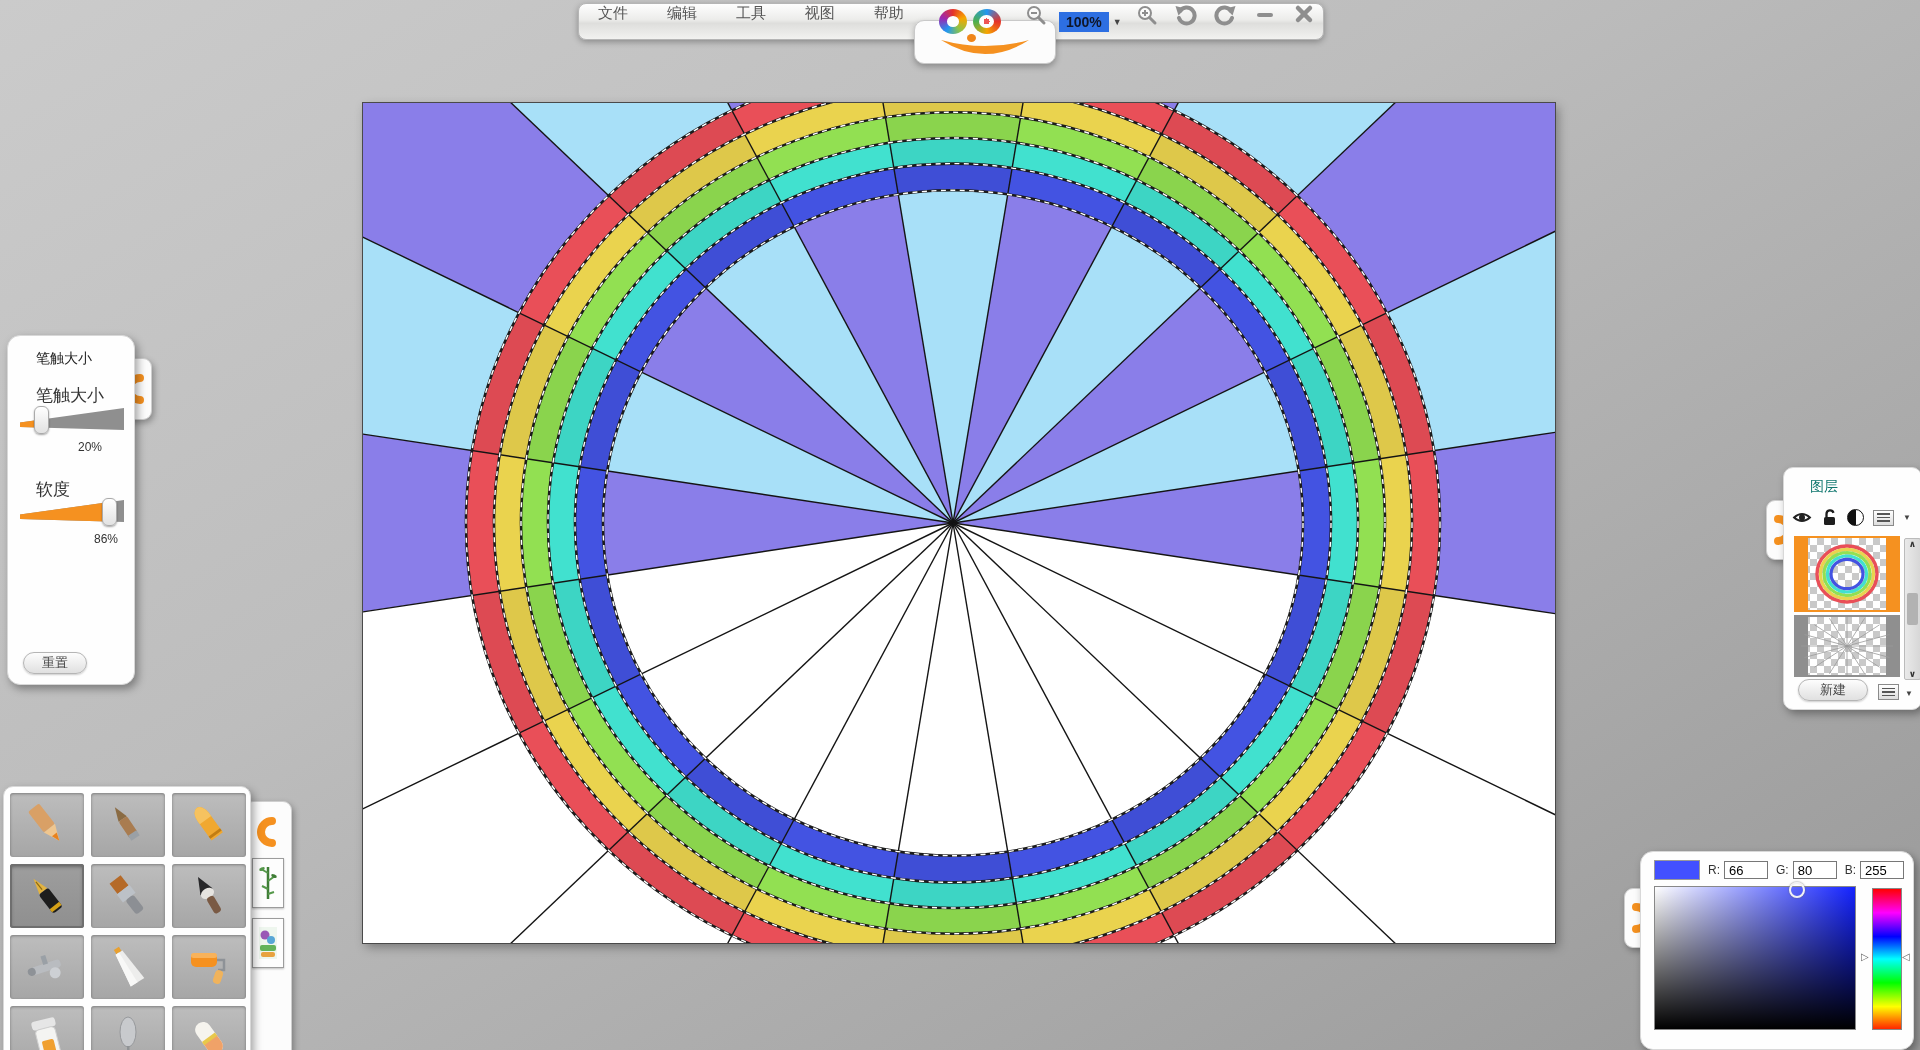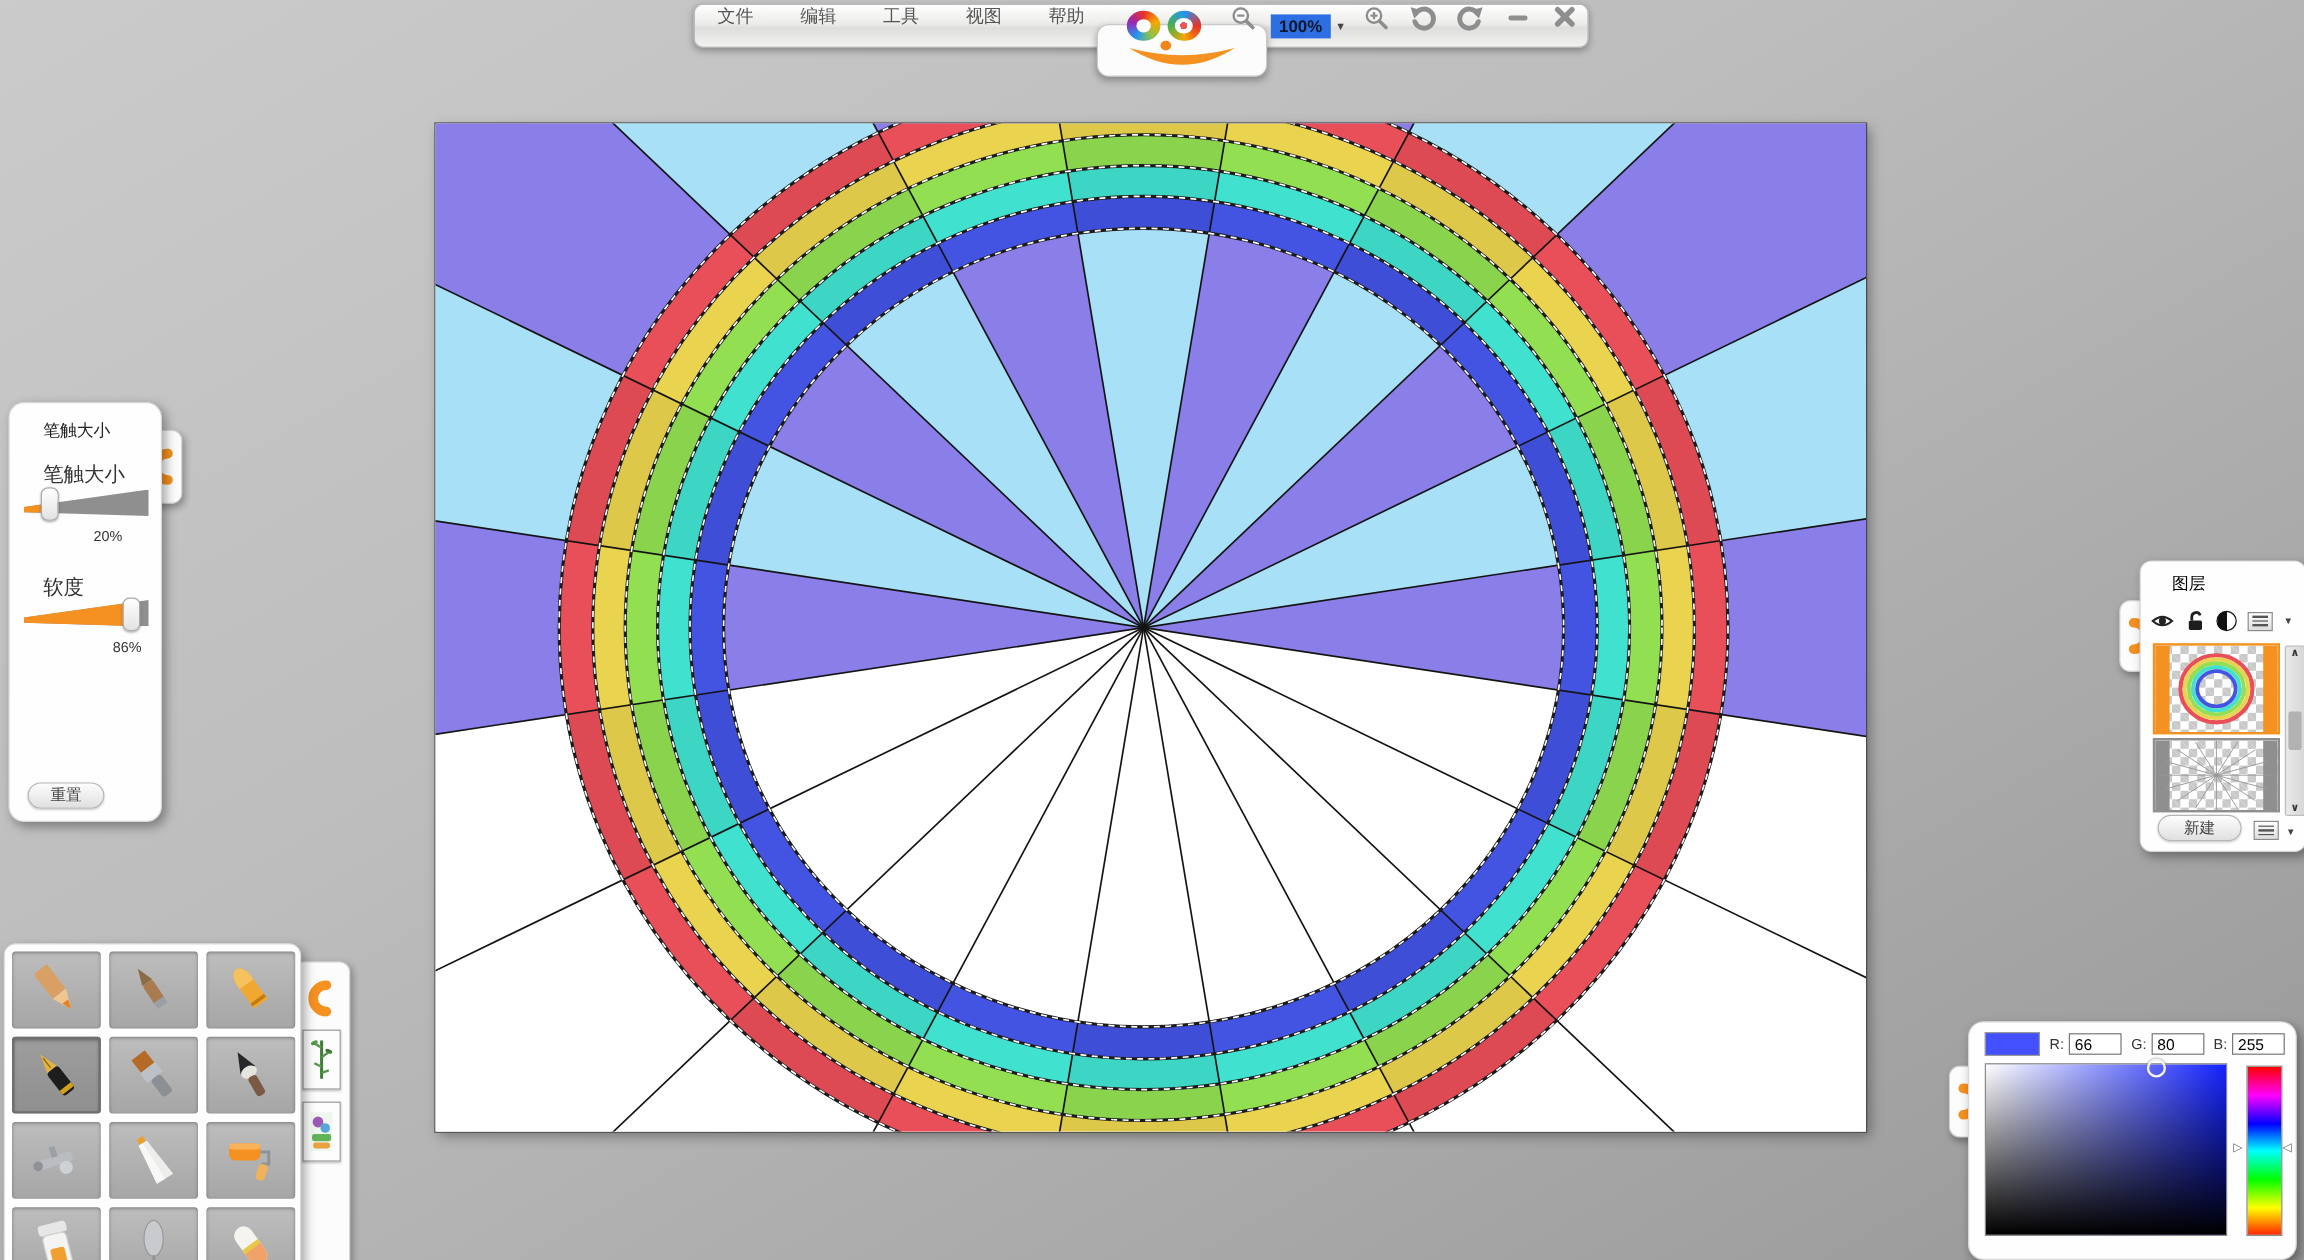--- a/index.html
+++ b/index.html
@@ -86,21 +86,21 @@
     box-shadow:inset 0 1px 3px rgba(0,0,0,.35);
     display:flex;align-items:center;justify-content:center;
   }
   .tool-cell.selected{background:linear-gradient(#9e9e9e,#8f8f8f);box-shadow:inset 0 0 0 2px #6f6f6f,inset 0 2px 4px rgba(0,0,0,.5);}
   .tool-tab{right:-42px;top:14px;width:46px;height:256px;flex-direction:column;justify-content:flex-start;gap:10px;padding-top:14px;}
   .mini-thumb{width:30px;height:48px;background:#fdfdfd;border:1px solid #9c9c9c;box-shadow:0 1px 2px rgba(0,0,0,.25);
     display:flex;align-items:center;justify-content:center;}
   
   .layers-panel{left:1783px;top:467px;width:137px;height:241px;border-radius:10px;}
   .layers-tab{left:-18px;top:32px;width:40px;height:58px;}
-  .lp-title{position:absolute;left:26px;top:10px;font-size:14px;color:#000000;}
+  .lp-title{position:absolute;left:26px;top:10px;font-size:14px;color:#0f766e;}
   .lp-icons{position:absolute;left:8px;top:40px;display:flex;align-items:center;gap:9px;}
   .half-moon{width:15px;height:15px;border-radius:50%;border:1.5px solid #111;background:linear-gradient(90deg,#111 50%,#fff 50%);}
   .menu-box{width:21px;height:16px;border:1px solid #8a8a8a;background:linear-gradient(#fff,#ddd);
     display:flex;flex-direction:column;justify-content:center;gap:2px;padding:0 3px;box-sizing:border-box;}
   .menu-box i{display:block;height:1.5px;background:#555;}
   .checker{
     background-color:#fff;
     background-image:linear-gradient(45deg,#c9c9c9 25%,transparent 25%,transparent 75%,#c9c9c9 75%),
                      linear-gradient(45deg,#c9c9c9 25%,transparent 25%,transparent 75%,#c9c9c9 75%);
     background-size:14px 14px;background-position:0 0,7px 7px;

